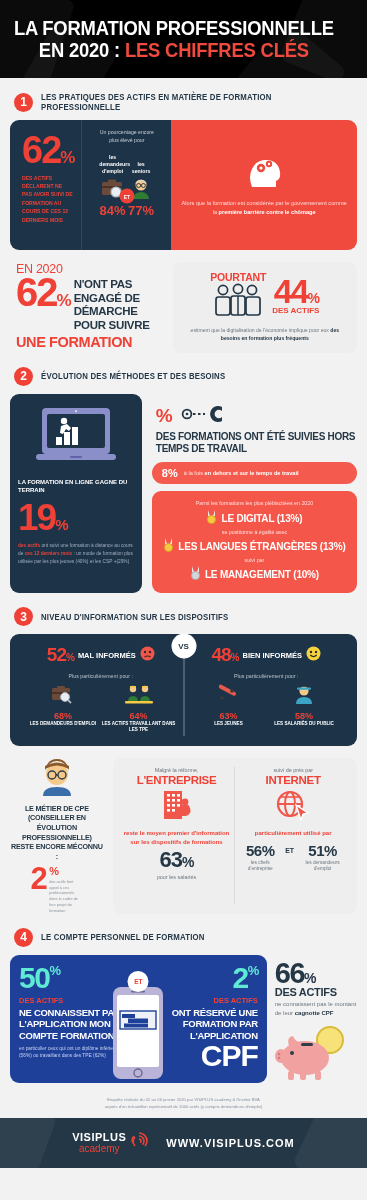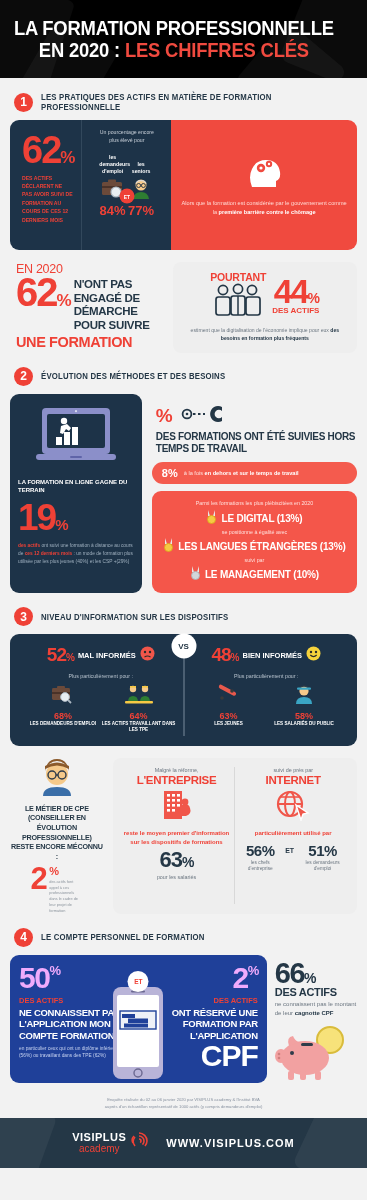--- a/index.html
+++ b/index.html
@@ -154,21 +154,21 @@
   .g-duo { display: flex; align-items: flex-start; justify-content: center; gap: 5px; margin-top: 4px; }
   .g-duo-num { color: #243746; font-weight: 700; font-size: 15px; letter-spacing: -0.5px; }
   .g-duo-lbl { color: #6b7680; font-size: 4.8px; line-height: 1.4; margin-top: 1px; }
   .g-et { color: #243746; font-weight: 700; font-size: 7px; padding-top: 5px; }
 
   
   .s4-row { display: flex; gap: 8px; align-items: flex-start; }
   .s4-blue { flex: 0 0 74%; background: #1f4099; border-radius: 9px; padding: 10px 9px 12px; position: relative; display: flex; }
   .s4-col { flex: 1; }
   .s4-col.right { text-align: right; }
-  .s4-num { color: #f0abfc; font-weight: 700; font-size: 30px; line-height: 0.85; letter-spacing: -1.5px; display: inline-flex; align-items: flex-start; }
+  .s4-num { color: #5eead4; font-weight: 700; font-size: 30px; line-height: 0.85; letter-spacing: -1.5px; display: inline-flex; align-items: flex-start; }
   .s4-num .pct { font-size: 13px; }
   .s4-da { color: #ef4136; font-weight: 700; font-size: 7.5px; margin-top: 4px; }
   .s4-txt { color: #fff; font-weight: 700; font-size: 9.5px; line-height: 1.2; letter-spacing: -0.3px; margin-top: 2px; }
   .s4-cpf { color: #fff; font-weight: 700; font-size: 30px; letter-spacing: -1px; line-height: 1; }
   .s4-fine { color: #c6d2f0; font-size: 4.8px; line-height: 1.55; margin-top: 4px; }
   .s4-et {
     position: absolute; left: 50%; top: 16px; transform: translateX(-50%);
     width: 21px; height: 21px; border-radius: 50%; background: #fff;
     display: flex; align-items: center; justify-content: center;
     color: #ef4136; font-weight: 700; font-size: 6.5px; z-index: 5;

